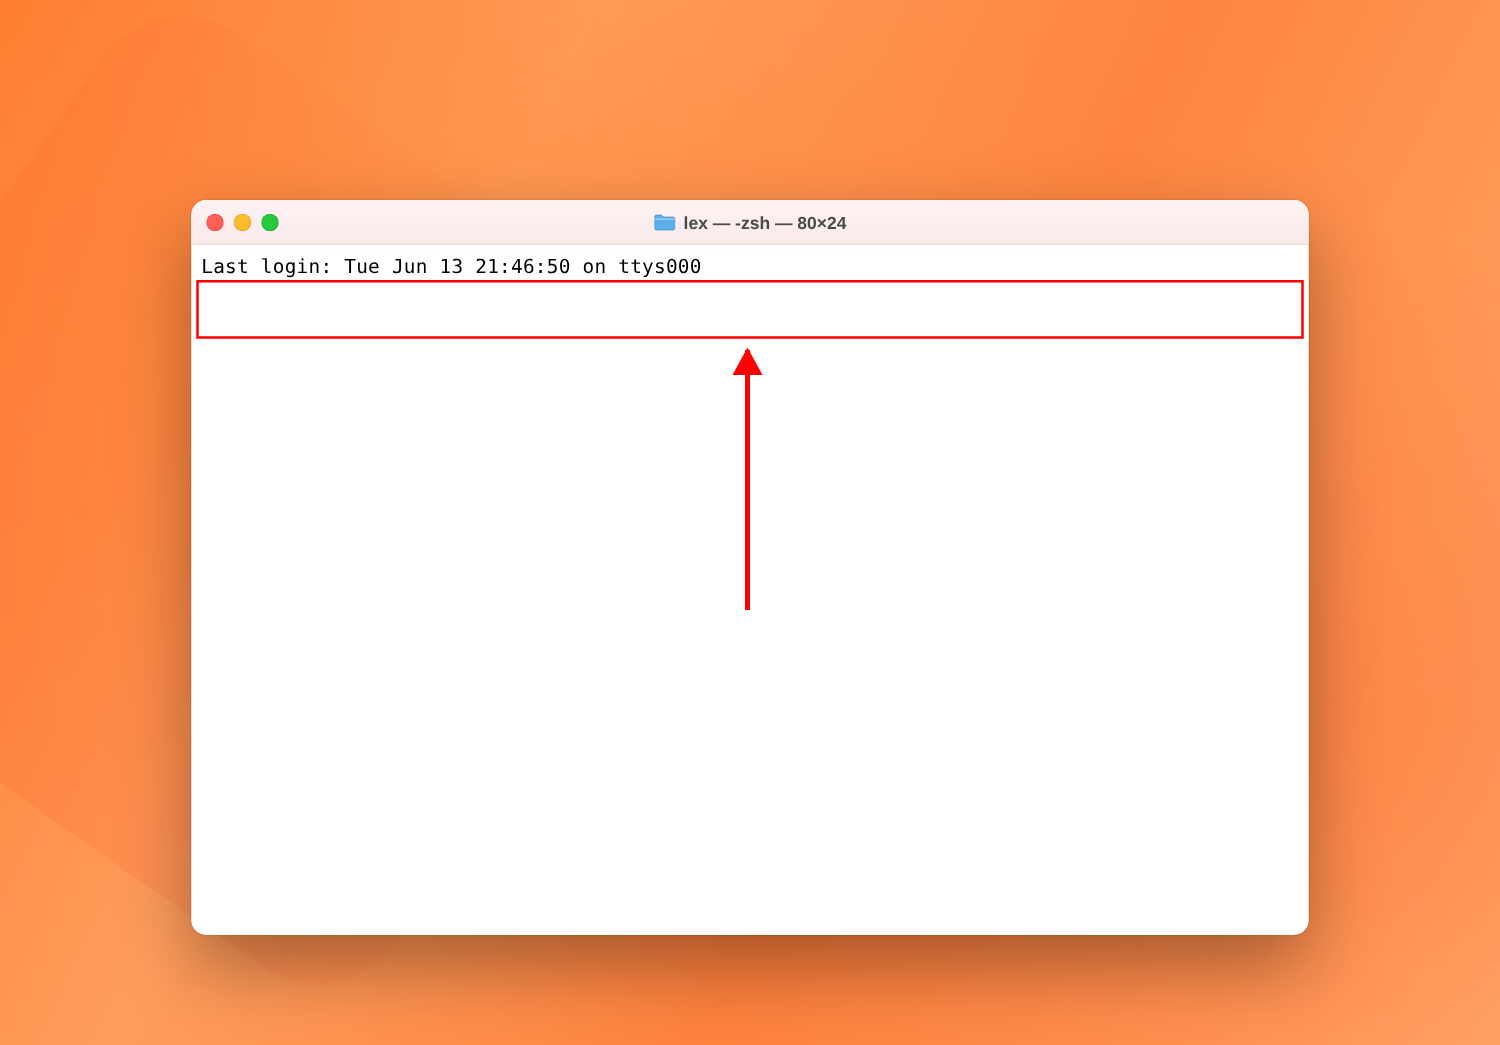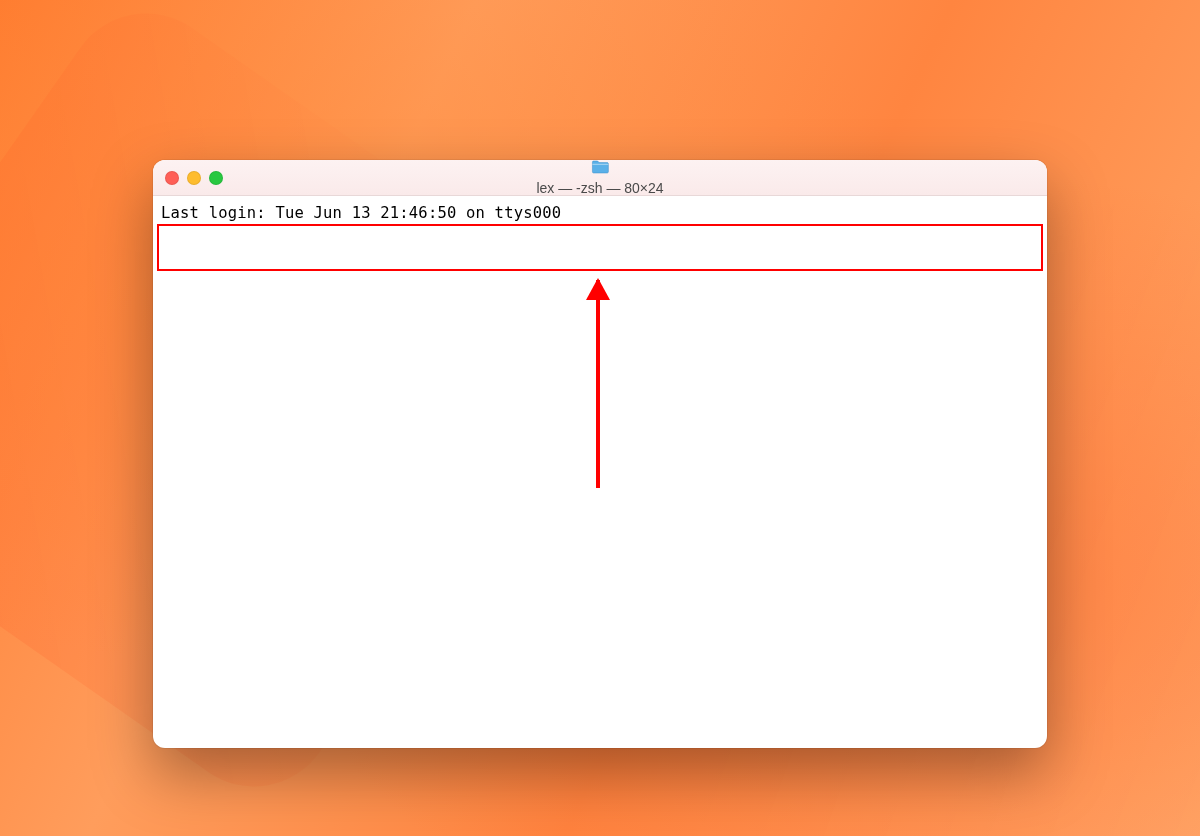--- a/index.html
+++ b/index.html
@@ -74,23 +74,22 @@
     .tl-min { background: #febc2e; border: 0.5px solid rgba(0,0,0,0.08); }
     .tl-max { background: #28c840; border: 0.5px solid rgba(0,0,0,0.08); }
     .titlebar-center {
       position: absolute;
       left: 50%;
       transform: translateX(-50%);
       display: flex;
       align-items: center;
       gap: 6px;
       font-size: 14px;
-      font-weight: 400;
+      font-weight: 700;
       color: #4a4a4a;
-      flex-direction: column;
     }
     .folder-icon {
       width: 18px; height: 14px;
       display: inline-block;
       position: relative;
     }
     .folder-icon svg { display: block; }
     .terminal-body {
       flex: 1;
       padding: 6px 8px 24px 8px;

